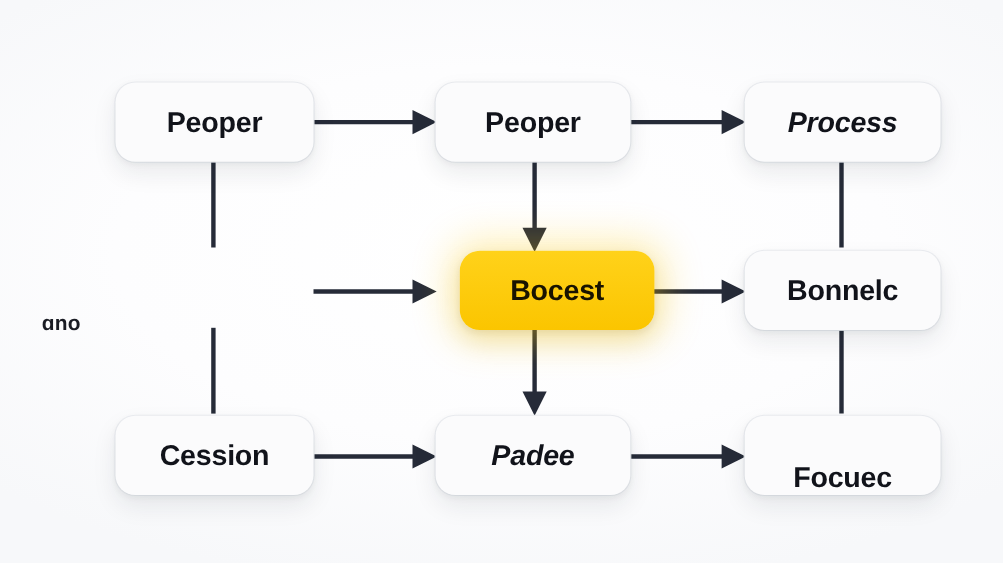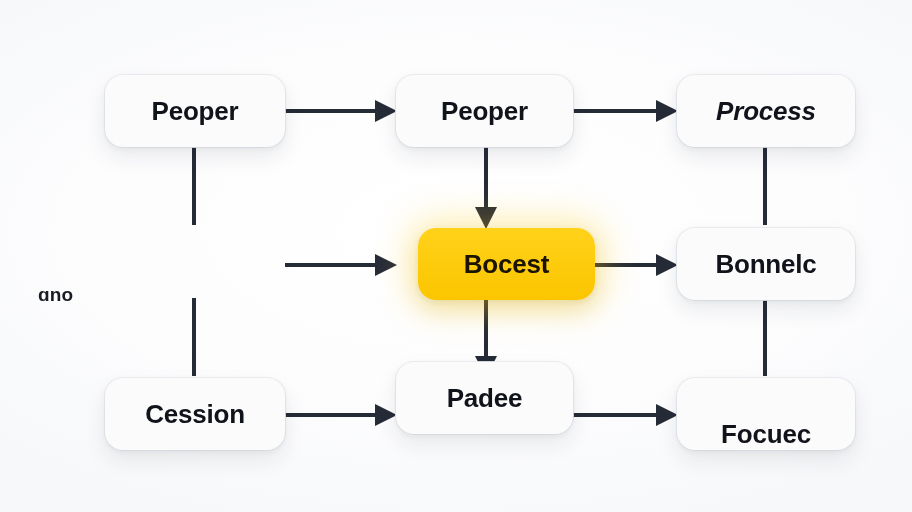--- a/index.html
+++ b/index.html
@@ -169,20 +169,20 @@
   <div class="node accent" style="left:396px; top:228px; width:177px; height:72px;">
     <span class="label">Bocest</span>
   </div>
   <div class="node" style="left:677px; top:228px; width:178px; height:72px;">
     <span class="label">Bonnelc</span>
   </div>
 
   <div class="node" style="left:105px; top:378px; width:180px; height:72px;">
     <span class="label">Cession</span>
   </div>
-  <div class="node" style="left:396px; top:362px; width:177px; height:72px;">
+  <div class="node" style="left:396px; top:378px; width:177px; height:72px;font-style:italic;">
     <span class="label">Padee</span>
   </div>
   <div class="node" style="left:677px; top:378px; width:178px; height:72px;align-items:flex-end;">
     <span class="label">Focuec</span>
   </div>
 
 </div>
 
 </body></html>

